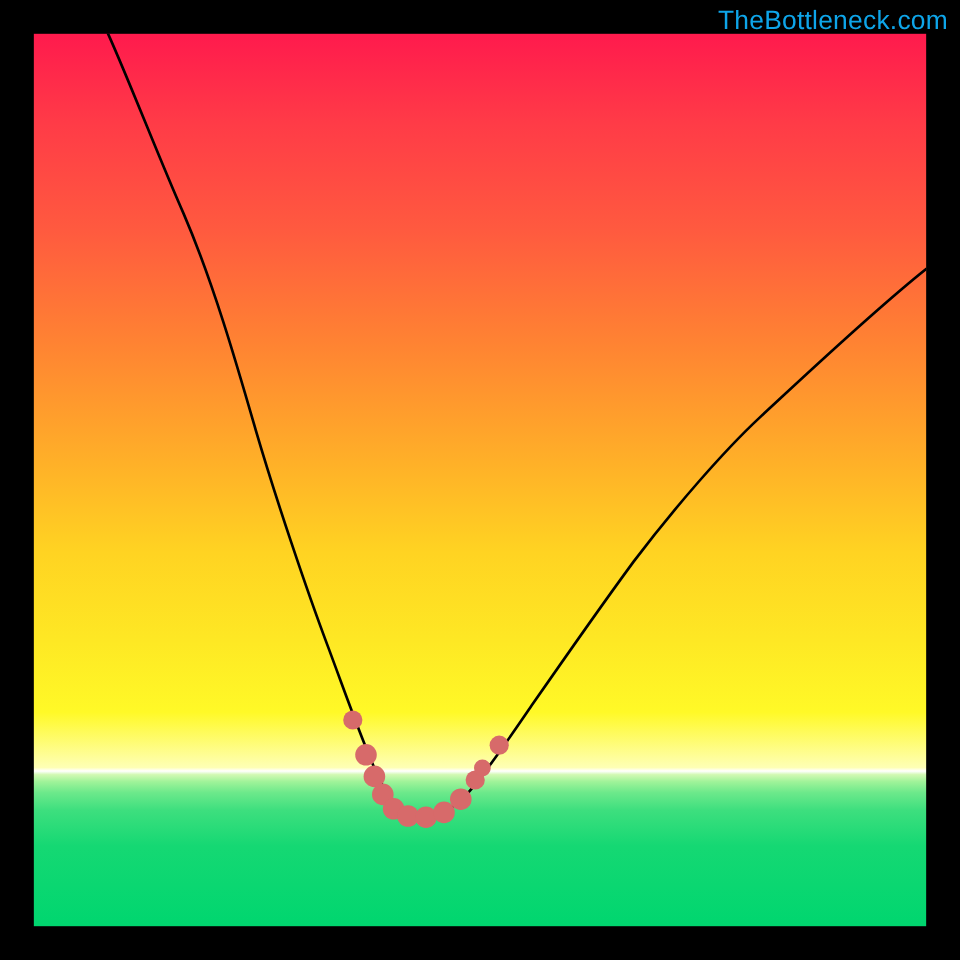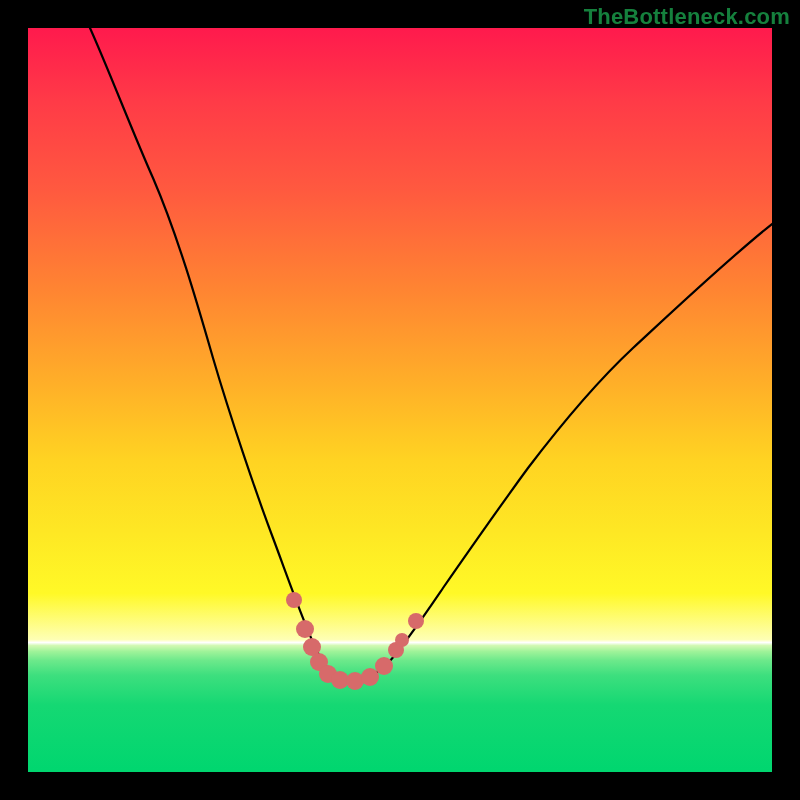--- a/index.html
+++ b/index.html
@@ -58,24 +58,24 @@
     stroke-linejoin: round;
   }
   .marker {
     fill: #d76a6a;
     stroke: none;
   }
   .watermark {
     position: absolute;
     top: 4px;
     right: 10px;
-    color: #15803d;
+    color: #0ea5e9;
     font-size: 22px;
     letter-spacing: 0.2px;
-    font-weight: 700;
+    font-weight: 400;
   }
 </style>
 </head>
 <body>
 
 <div class="plot-wrap">
   <div class="gradient-bg"></div>
   <svg class="plot-svg" viewBox="0 0 744 744" preserveAspectRatio="none">
     <path class="curve" d="M 62 0
          C 80 40, 105 105, 125 150

